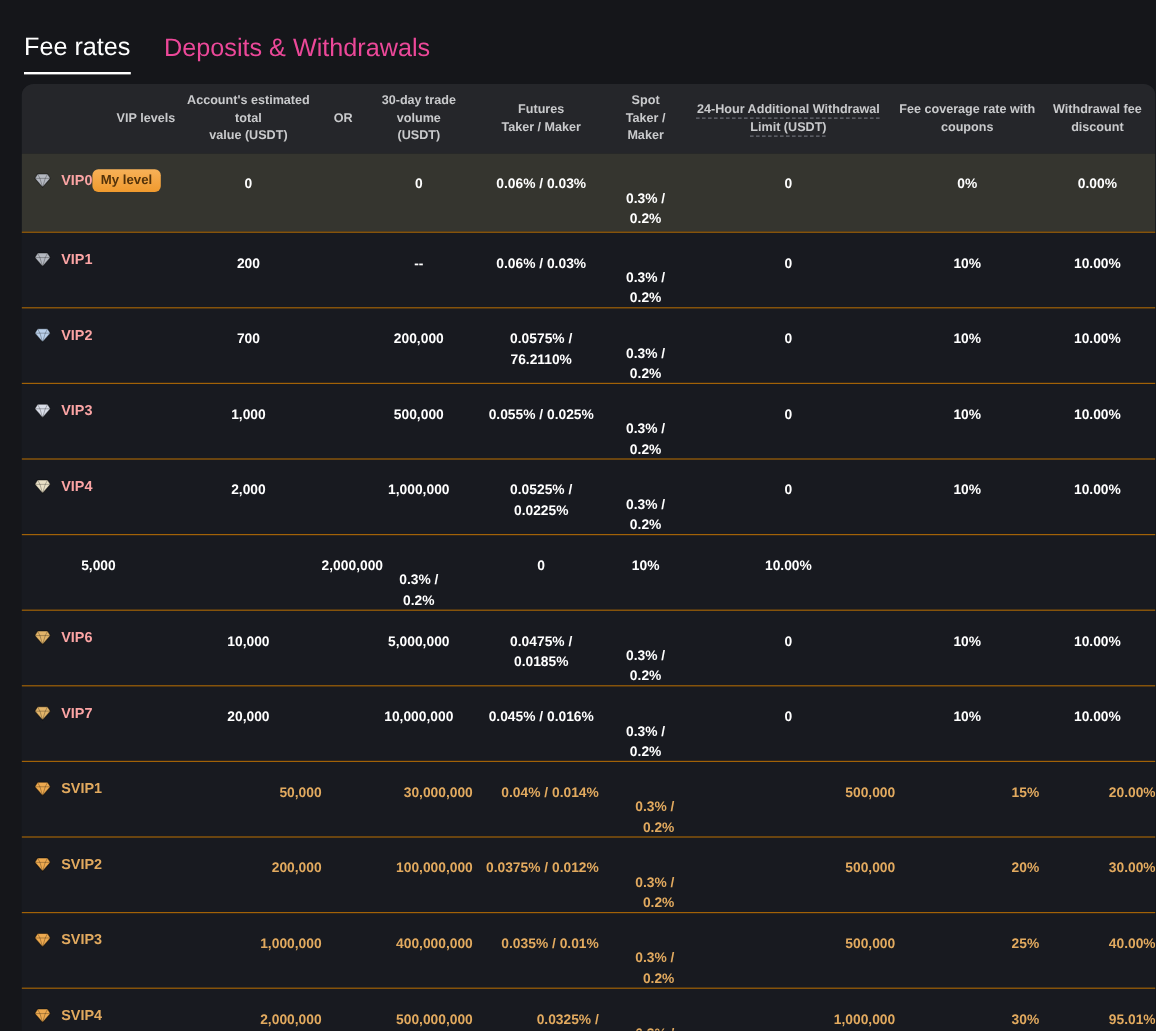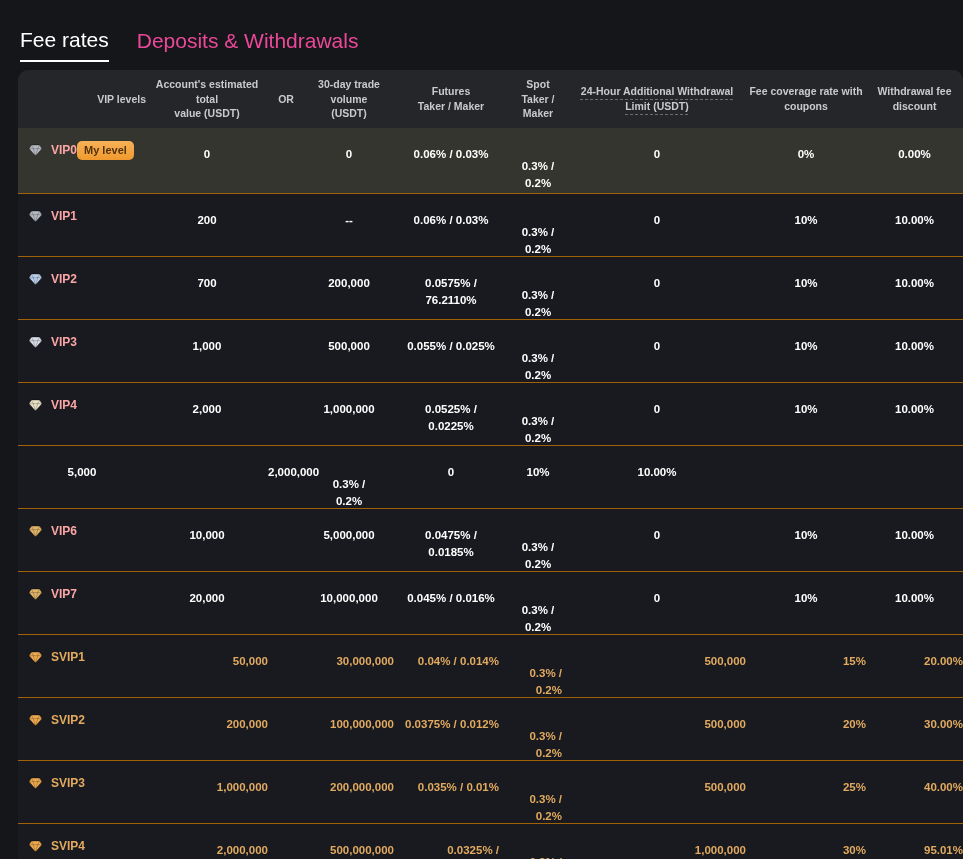--- a/index.html
+++ b/index.html
@@ -315,21 +315,21 @@
         <svg width="15" height="13" viewBox="0 0 16 14">
           <path d="M3.5 1 H12.5 L15 5 L8 13 L1 5 Z" fill="currentColor" stroke="rgba(0,0,0,0.45)" stroke-width="0.9"></path>
           <path d="M1 5 H15 M3.5 1 L5.6 5 L8 13 M12.5 1 L10.4 5 L8 13" fill="none" stroke="rgba(0,0,0,0.3)" stroke-width="0.8"></path>
         </svg>
       </span>
       <span class="lvl">SVIP3</span>
 
     </div>
     <div class="cell">1,000,000</div>
     <div class="cell"></div>
-    <div class="cell">200,000,000</div>
+    <div class="cell">400,000,000</div>
     <div class="cell">
           <div class="inner-96">0.035% / 0.01%</div>
         </div>
     <div class="cell">
           <div class="inner-48">0.3% / 0.2%</div>
         </div>
     <div class="cell">500,000</div>
     <div class="cell">25%</div>
     <div class="cell">40.00%</div>
   </div>

